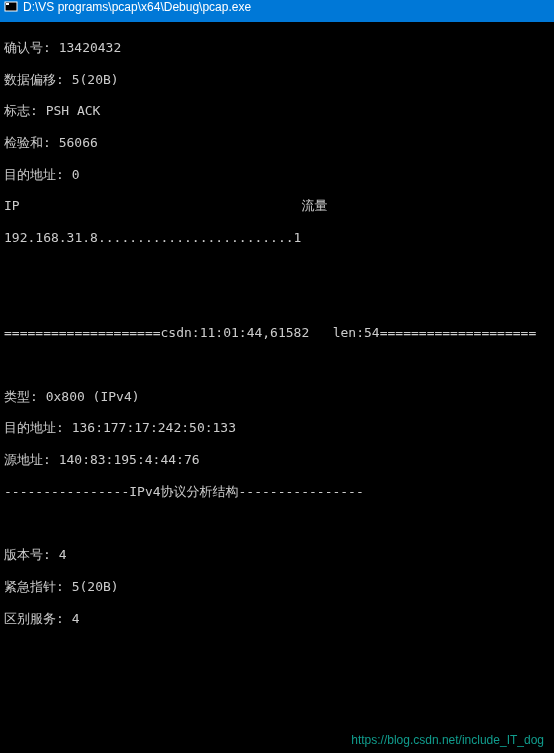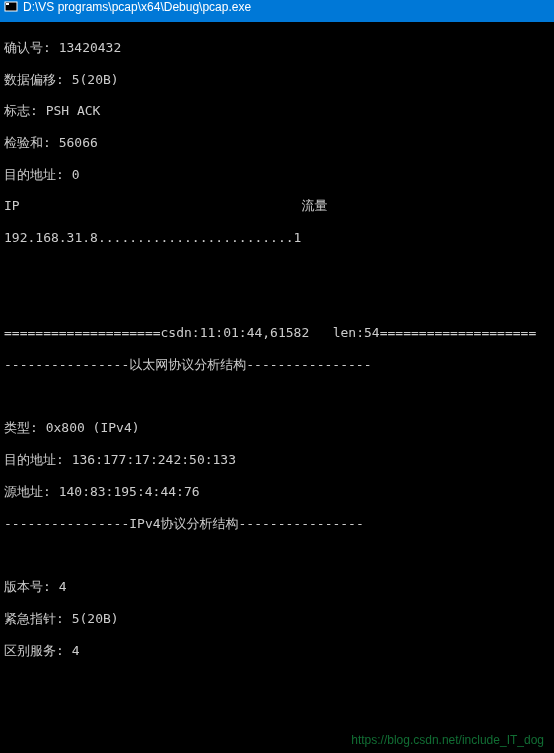--- a/index.html
+++ b/index.html
@@ -34,21 +34,21 @@
     .console {
       padding: 2px 4px;
       line-height: 1.22;
       white-space: pre;
     }
     .line { white-space: pre; }
     .watermark {
       position: absolute;
       bottom: 6px;
       right: 10px;
-      color: #15803d;
+      color: #14b8a6;
       font-size: 12px;
       font-family: sans-serif;
       opacity: 0.85;
     }
   </style>
 </head>
 <body>
 
 <div class="titlebar">
   <span class="titlebar-icon">
@@ -64,21 +64,20 @@
 <div class="line"><span>确认号: </span><span>13420432</span></div>
 <div class="line"><span>数据偏移: </span><span>5(20B)</span></div>
 <div class="line"><span>标志: </span><span>PSH ACK</span></div>
 <div class="line"><span>检验和: </span><span>56066</span></div>
 <div class="line"><span>目的地址: </span><span>0</span></div>
 <div class="line"><span>IP</span>                                    <span>流量</span></div>
 <div class="line"><span>192.168.31.8</span><span>.........................</span><span>1</span></div>
 <div class="line"> </div>
 <div class="line"> </div>
 <div class="line">====================csdn:11:01:44,61582   len:54====================</div>
-<div class="line">----------------以太网协议分析结构----------------</div>
 <div class="line"> </div>
 <div class="line"><span>类型: </span><span>0x800 (IPv4)</span></div>
 <div class="line"><span>目的地址: </span><span>136:177:17:242:50:133</span></div>
 <div class="line"><span>源地址: </span><span>140:83:195:4:44:76</span></div>
 <div class="line">----------------IPv4协议分析结构----------------</div>
 <div class="line"> </div>
 <div class="line"><span>版本号: </span><span>4</span></div>
 <div class="line"><span>紧急指针: </span><span>5(20B)</span></div>
 <div class="line"><span>区别服务: </span><span>4</span></div>
 

